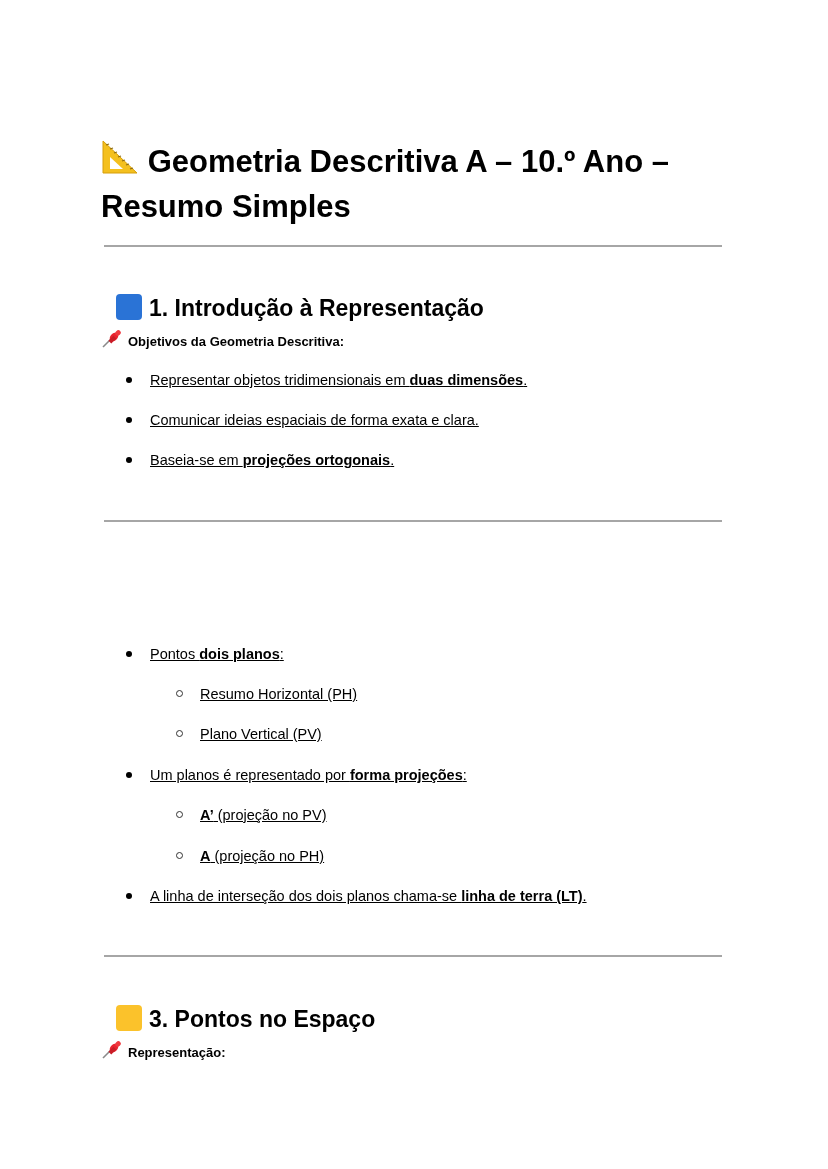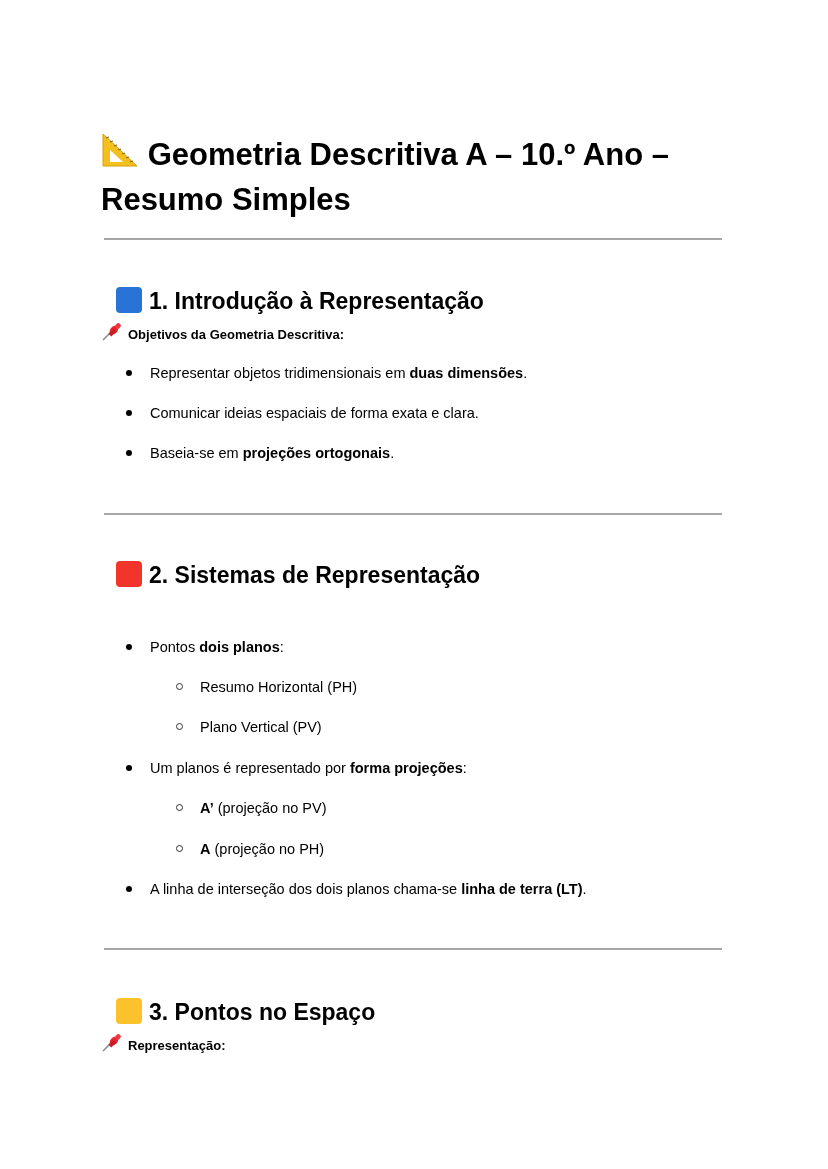--- a/index.html
+++ b/index.html
@@ -10,21 +10,21 @@
     body {
       width: 828px;
       height: 1169px;
       position: relative;
       overflow: hidden;
       font-family: "Liberation Sans", sans-serif;
       color: #000000;
     }
     .page {
       position: absolute;
-      left: 0; top: 1px;
+      left: 0; top: 8px;
       width: 828px;
       height: 1135px;
     }
     .title {
       position: absolute;
       left: 101px;
       top: 131px;
       width: 640px;
       font-size: 31px;
       font-weight: bold;
@@ -82,20 +82,21 @@
       background: #3b8be0;
       transform: rotate(45deg);
       margin: 0 14px 3px 7px;
       vertical-align: middle;
     }
     .li {
       position: absolute;
       font-size: 14.5px;
       line-height: 20px;
       white-space: nowrap;
+      text-decoration: underline;
     }
     .li.l1 { left: 150px; }
     .li.l2 { left: 200px; }
     .bullet {
       position: absolute;
       width: 6px;
       height: 6px;
       border-radius: 50%;
       background: #000;
     }
@@ -160,23 +161,20 @@
     <span class="bullet"></span>
     <span>Comunicar ideias espaciais de forma exata e clara.</span>
   </div>
   <div class="li l1" style="top:442px;">
     <span class="bullet"></span>
     <span>Baseia-se em </span><b>projeções ortogonais</b><span>.</span>
   </div>
 
   <div class="hr" style="top:512px;"></div>
 
-  <h2 class="h2" style="top:544px;">
-    <span class="square" style="background:#f2352b;"></span><span>2. Sistemas de Representação</span>
-  </h2>
 
 
   <div class="li l1" style="top:636px;">
     <span class="bullet"></span>
     <span>Pontos </span><b>dois planos</b><span>:</span>
   </div>
   <div class="li l2" style="top:676px;">
     <span class="circle"></span>
     <span>Resumo Horizontal (PH)</span>
   </div>

